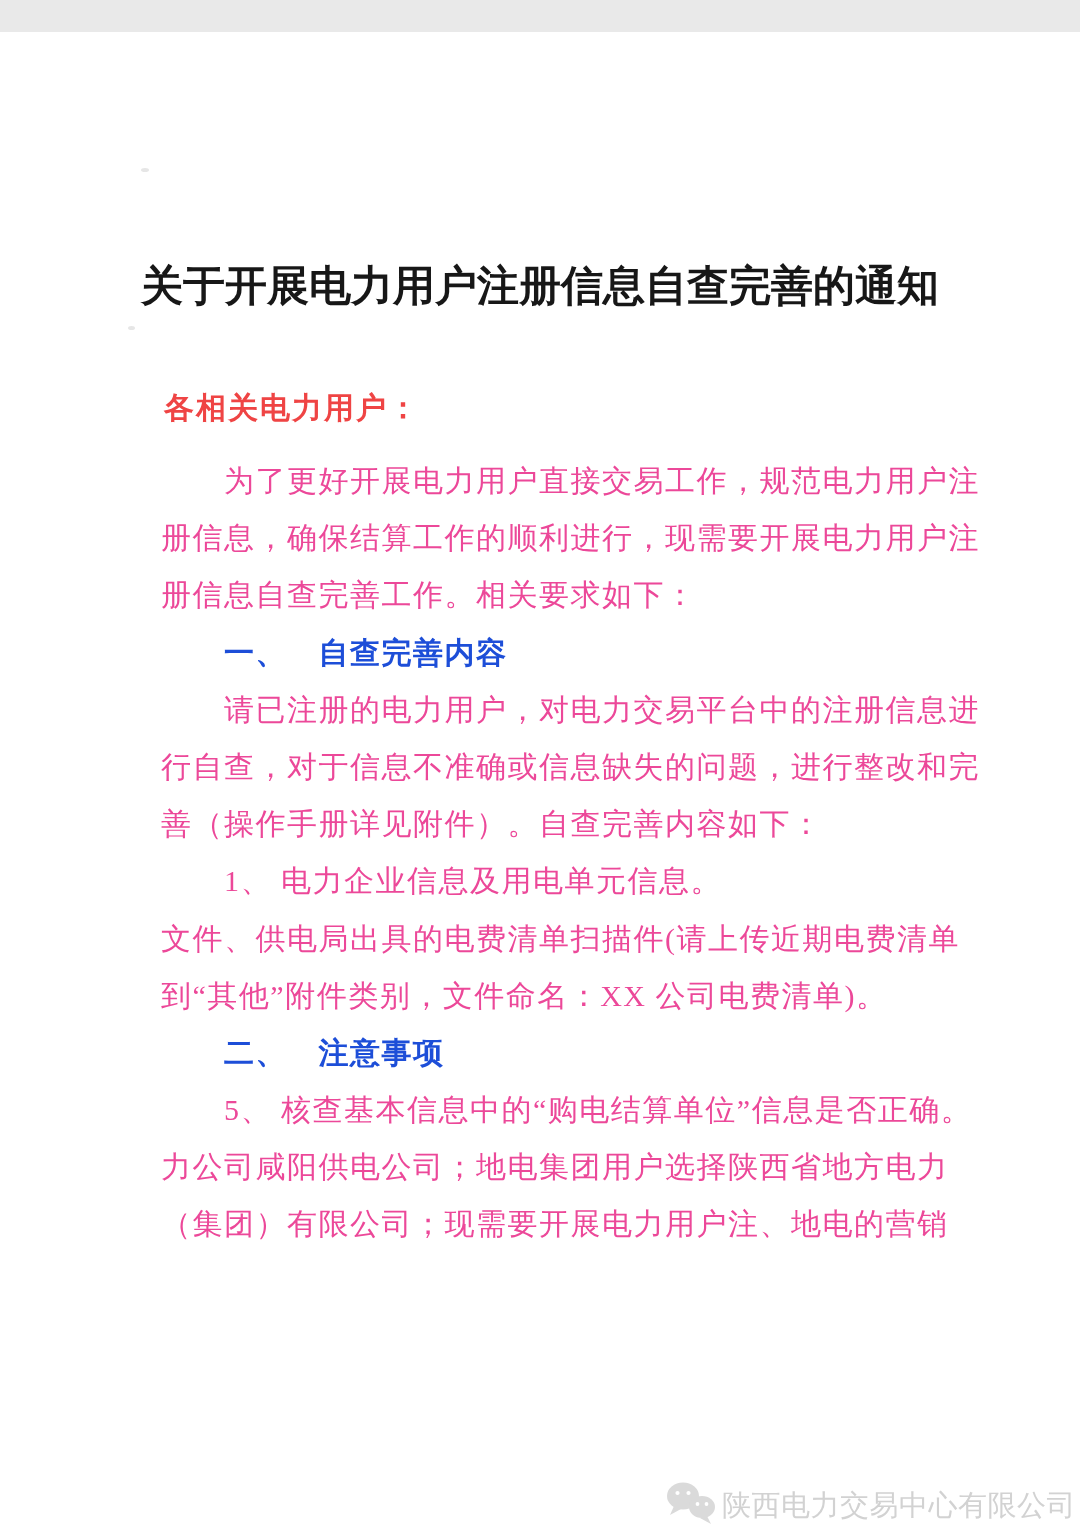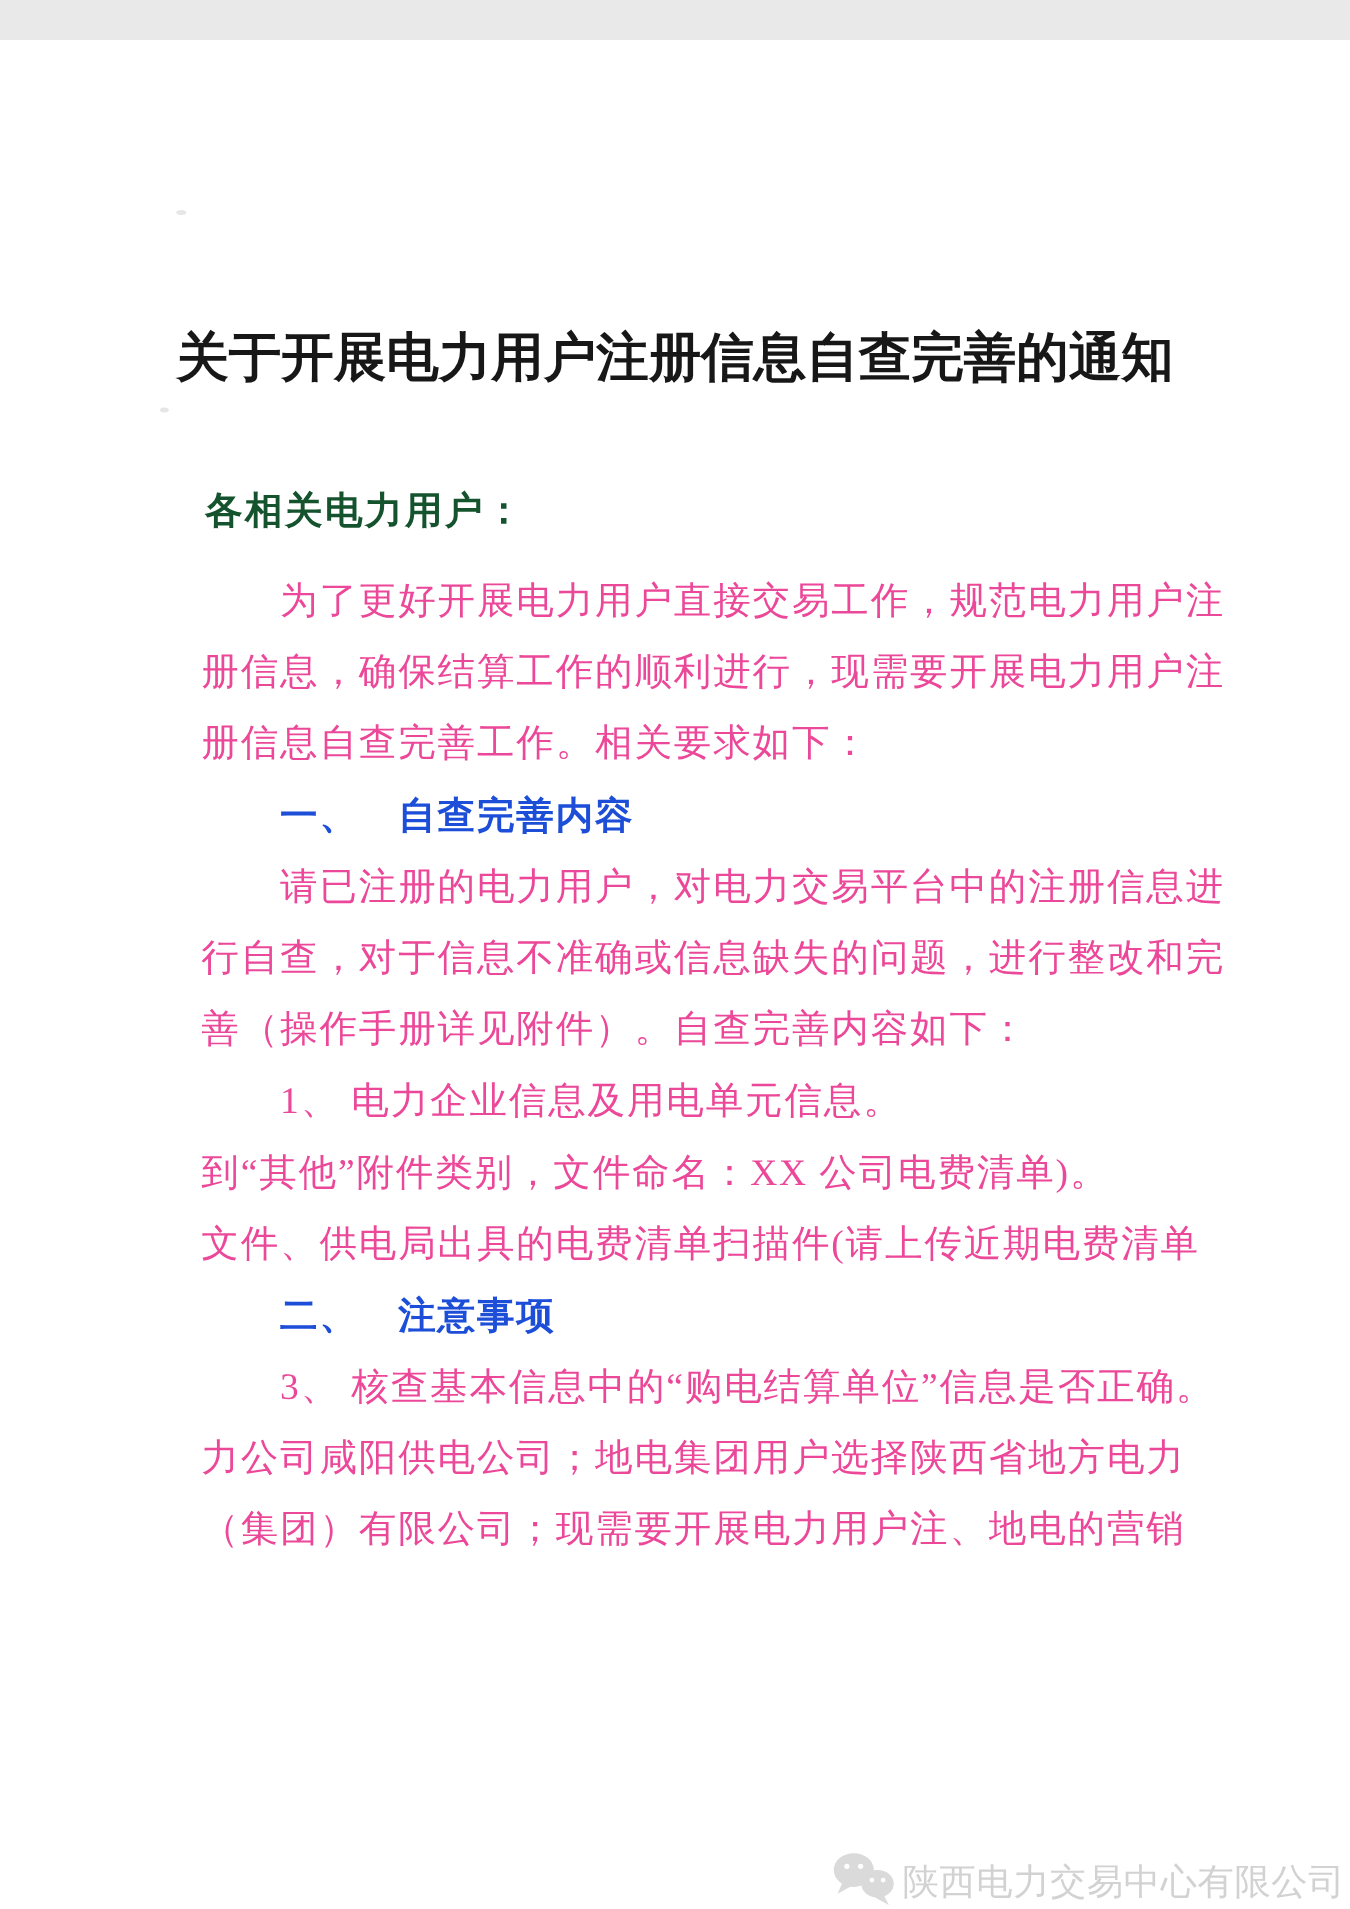--- a/index.html
+++ b/index.html
@@ -25,21 +25,21 @@
     color: #171717;
     white-space: nowrap;
   }
   .salutation {
     position: absolute;
     top: 356px;
     left: 164px;
     font-size: 30px;
     font-weight: 700;
     letter-spacing: 2px;
-    color: #14532d;
+    color: #ef4444;
     white-space: nowrap;
   }
   .body-block {
     position: absolute;
     top: 420px;
     left: 161px;
     width: 762px;
   }
   .line {
     font-size: 30px;
@@ -89,24 +89,24 @@
 
   <div class="body-block">
     <div class="line indent">为了更好开展电力用户直接交易工作，规范电力用户注</div>
     <div class="line">册信息，确保结算工作的顺利进行，现需要开展电力用户注</div>
     <div class="line">册信息自查完善工作。相关要求如下：</div>
     <div class="line indent bold">一、　自查完善内容</div>
     <div class="line indent">请已注册的电力用户，对电力交易平台中的注册信息进</div>
     <div class="line">行自查，对于信息不准确或信息缺失的问题，进行整改和完</div>
     <div class="line">善（操作手册详见附件）。自查完善内容如下：</div>
     <div class="line indent">1、 电力企业信息及用电单元信息。</div>
+    <div class="line">文件、供电局出具的电费清单扫描件(请上传近期电费清单</div>
     <div class="line">到“其他”附件类别，文件命名：XX 公司电费清单)。</div>
-    <div class="line">文件、供电局出具的电费清单扫描件(请上传近期电费清单</div>
     <div class="line indent bold">二、　注意事项</div>
-    <div class="line indent">3、 核查基本信息中的“购电结算单位”信息是否正确。</div>
+    <div class="line indent">5、 核查基本信息中的“购电结算单位”信息是否正确。</div>
     <div class="line">力公司咸阳供电公司；地电集团用户选择陕西省地方电力</div>
     <div class="line">（集团）有限公司；现需要开展电力用户注、地电的营销</div>
   </div>
 
   <div class="footer">
     <span class="wm-icon">
       <svg width="54" height="46" viewBox="0 0 54 46" xmlns="http://www.w3.org/2000/svg">
         <ellipse cx="19" cy="16" rx="16" ry="13.5" fill="#dadada"></ellipse>
         <path d="M10 26 L6 35 L17 29 Z" fill="#dadada"></path>
         <circle cx="13.5" cy="13" r="2.1" fill="#ffffff"></circle>

